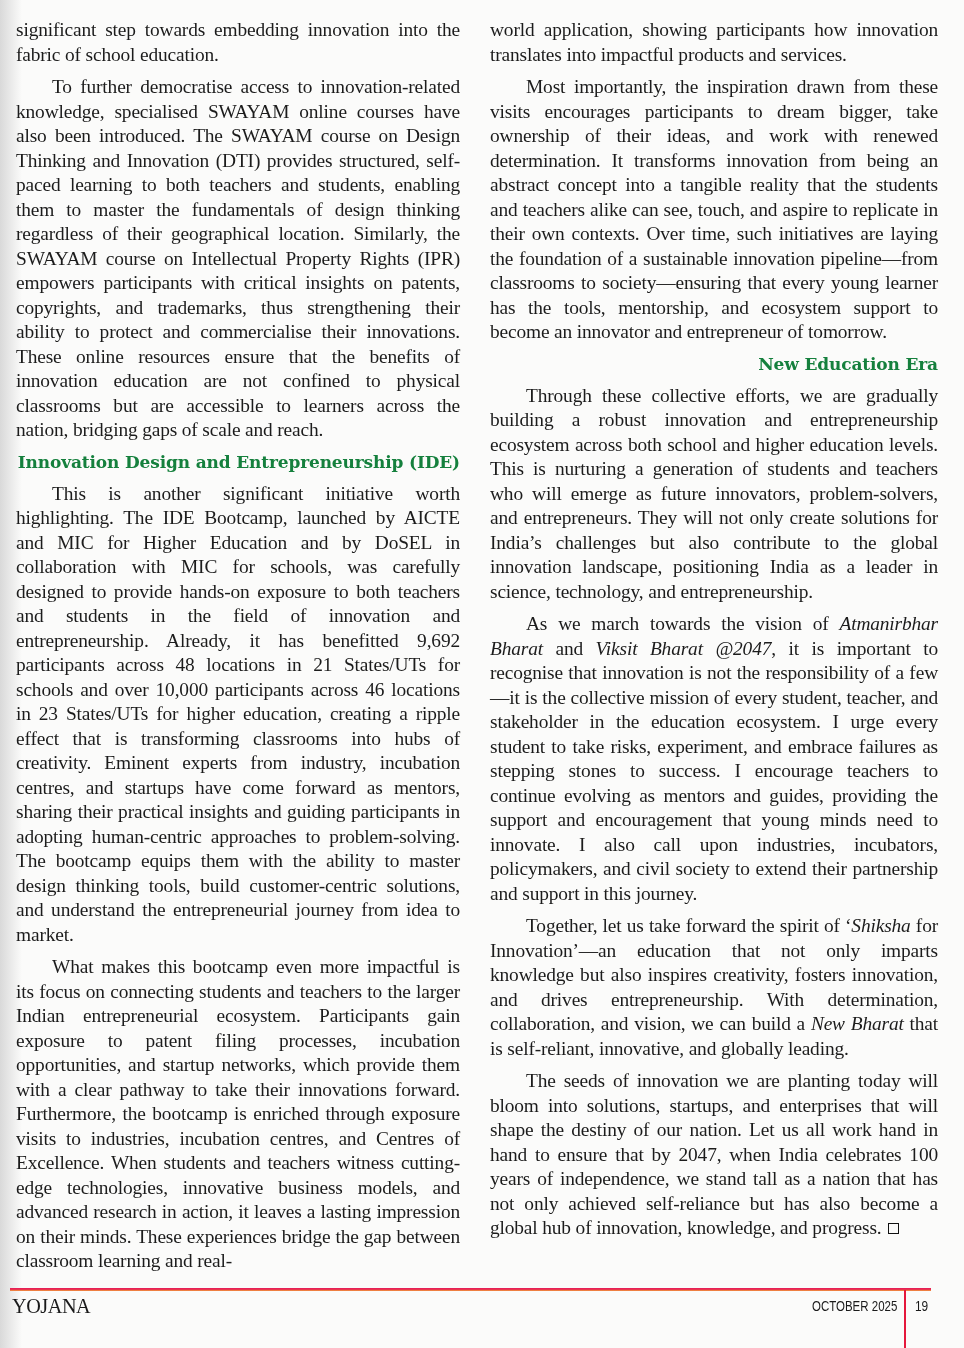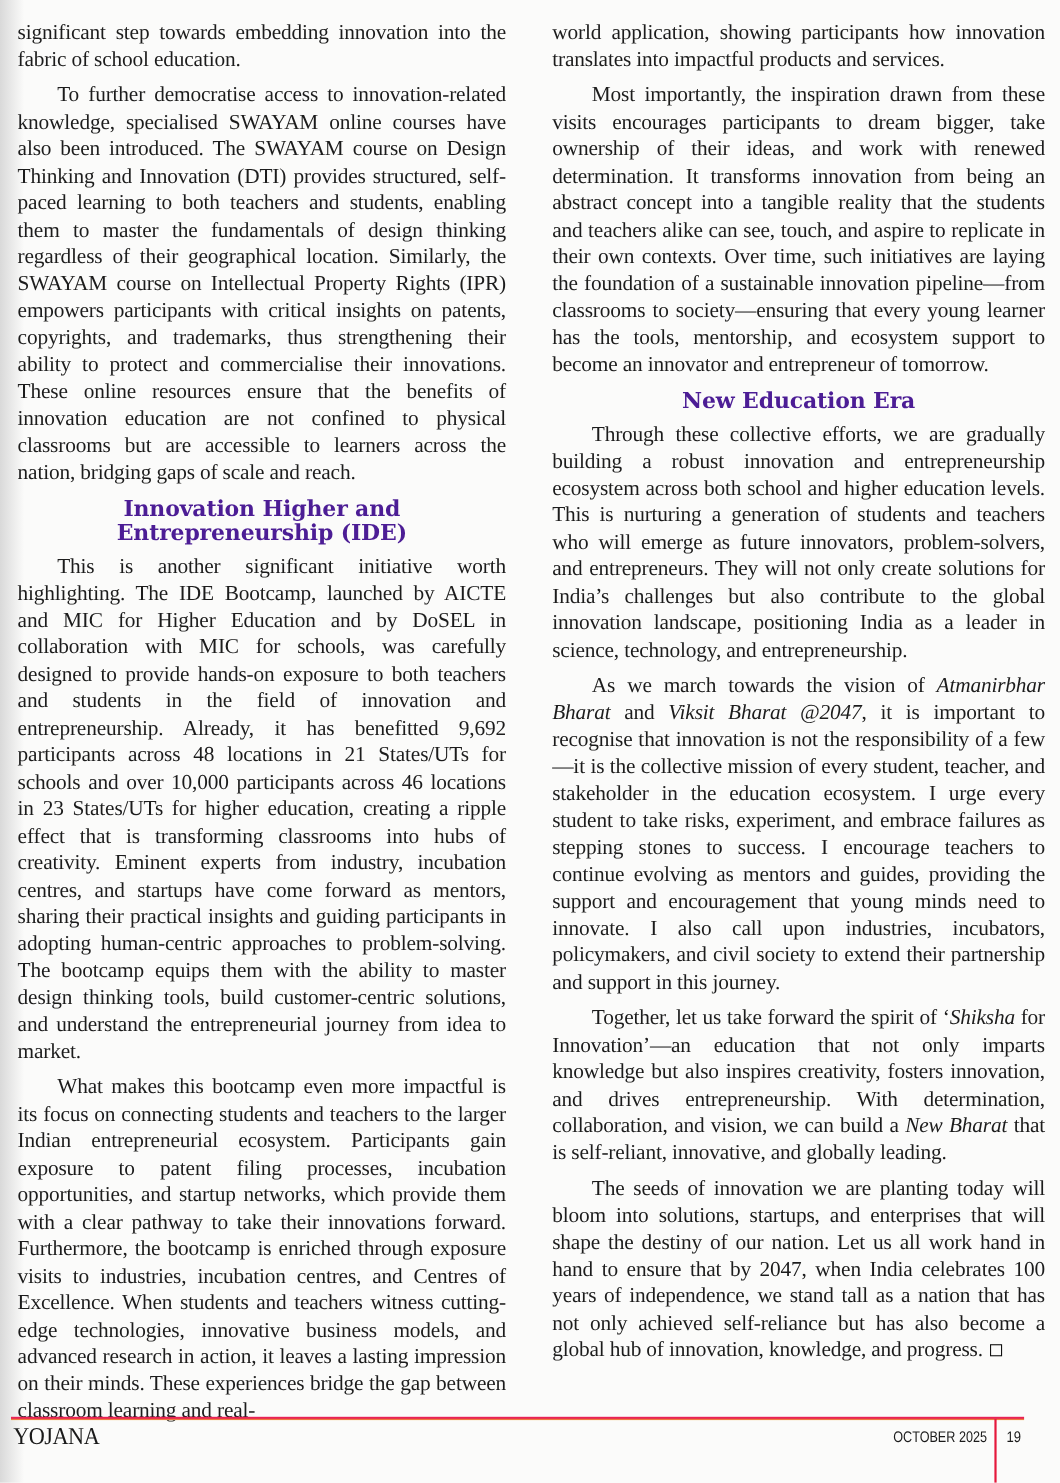--- a/index.html
+++ b/index.html
@@ -14,33 +14,33 @@
     position: absolute; left: 0; top: 0; width: 22px; height: 1348px;
     background: linear-gradient(to right, #d9d9d9, rgba(245,245,245,0));
   }
   .column {
     position: absolute; top: 18px;
     font-size: 17.2px; line-height: 24.5px;
     text-align: justify;
     letter-spacing: -0.15px;
   }
   .col-left { left: 16px; width: 444px; }
-  .col-right { left: 502px; width: 448px; }
+  .col-right { left: 490px; width: 448px; }
   .col-left { font-family: "Liberation Serif", "DejaVu Serif", serif; font-size: 19.4px; }
   .col-right { font-family: "Liberation Serif", "DejaVu Serif", serif; font-size: 19.4px; }
   p { margin: 0 0 8px 0; font-family: Liberation Serif, serif; }
   p.indent { text-indent: 36px; }
   p.cont { text-indent: 0; }
   h2.section-heading {
     margin: 4px 0 9px 0;
     font-family: "DejaVu Serif", "Liberation Serif", serif;
     font-weight: bold;
-    font-size: 20px; line-height: 22px;
-    color: #4c1d95;
-    text-align: center;
+    font-size: 17px; line-height: 22px;
+    color: #15803d;
+    text-align: right;
   }
   em { font-style: italic; }
   .end-mark {
     display: inline-block; width: 11px; height: 11px;
     border: 1.6px solid #111; margin-left: 6px; vertical-align: 0px;
     box-sizing: border-box;
   }
   .footer-rule {
     position: absolute; left: 10px; top: 1288px; width: 921px; height: 3px;
     background: linear-gradient(to bottom, #e8155c, #e83a4a 60%, #f3b13b);
@@ -69,21 +69,21 @@
   }
 </style>
 </head>
 <body>
 
 <div class="page-shade"></div>
 
 <div class="column col-left">
   <p class="cont">significant step towards embedding innovation into the fabric of school education.</p>
   <p class="indent">To further democratise access to innovation-related knowledge, specialised SWAYAM online courses have also been introduced. The SWAYAM course on Design Thinking and Innovation (DTI) provides structured, self-paced learning to both teachers and students, enabling them to master the fundamentals of design thinking regardless of their geographical location. Similarly, the SWAYAM course on Intellectual Property Rights (IPR) empowers participants with critical insights on patents, copyrights, and trademarks, thus strengthening their ability to protect and commercialise their innovations. These online resources ensure that the benefits of innovation education are not confined to physical classrooms but are accessible to learners across the nation, bridging gaps of scale and reach.</p>
-  <h2 class="section-heading">Innovation Higher and Entrepreneurship (IDE)</h2>
+  <h2 class="section-heading">Innovation Design and Entrepreneurship (IDE)</h2>
   <p class="indent">This is another significant initiative worth highlighting. The IDE Bootcamp, launched by AICTE and MIC for Higher Education and by DoSEL in collaboration with MIC for schools, was carefully designed to provide hands-on exposure to both teachers and students in the field of innovation and entrepreneurship. Already, it has benefitted 9,692 participants across 48 locations in 21 States/UTs for schools and over 10,000 participants across 46 locations in 23 States/UTs for higher education, creating a ripple effect that is transforming classrooms into hubs of creativity. Eminent experts from industry, incubation centres, and startups have come forward as mentors, sharing their practical insights and guiding participants in adopting human-centric approaches to problem-solving. The bootcamp equips them with the ability to master design thinking tools, build customer-centric solutions, and understand the entrepreneurial journey from idea to market.</p>
   <p class="indent">What makes this bootcamp even more impactful is its focus on connecting students and teachers to the larger Indian entrepreneurial ecosystem. Participants gain exposure to patent filing processes, incubation opportunities, and startup networks, which provide them with a clear pathway to take their innovations forward. Furthermore, the bootcamp is enriched through exposure visits to industries, incubation centres, and Centres of Excellence. When students and teachers witness cutting-edge technologies, innovative business models, and advanced research in action, it leaves a lasting impression on their minds. These experiences bridge the gap between classroom learning and real-</p>
 </div>
 
 <div class="column col-right">
   <p class="cont">world application, showing participants how innovation translates into impactful products and services.</p>
   <p class="indent">Most importantly, the inspiration drawn from these visits encourages participants to dream bigger, take ownership of their ideas, and work with renewed determination. It transforms innovation from being an abstract concept into a tangible reality that the students and teachers alike can see, touch, and aspire to replicate in their own contexts. Over time, such initiatives are laying the foundation of a sustainable innovation pipeline—from classrooms to society—ensuring that every young learner has the tools, mentorship, and ecosystem support to become an innovator and entrepreneur of tomorrow.</p>
   <h2 class="section-heading">New Education Era</h2>
   <p class="indent">Through these collective efforts, we are gradually building a robust innovation and entrepreneurship ecosystem across both school and higher education levels. This is nurturing a generation of students and teachers who will emerge as future innovators, problem-solvers, and entrepreneurs. They will not only create solutions for India’s challenges but also contribute to the global innovation landscape, positioning India as a leader in science, technology, and entrepreneurship.</p>
   <p class="indent"><span>As we march towards the vision of </span><em>Atmanirbhar Bharat</em><span> and </span><em>Viksit Bharat @2047</em><span>, it is important to recognise that innovation is not the responsibility of a few—it is the collective mission of every student, teacher, and stakeholder in the education ecosystem. I urge every student to take risks, experiment, and embrace failures as stepping stones to success. I encourage teachers to continue evolving as mentors and guides, providing the support and encouragement that young minds need to innovate. I also call upon industries, incubators, policymakers, and civil society to extend their partnership and support in this journey.</span></p>

